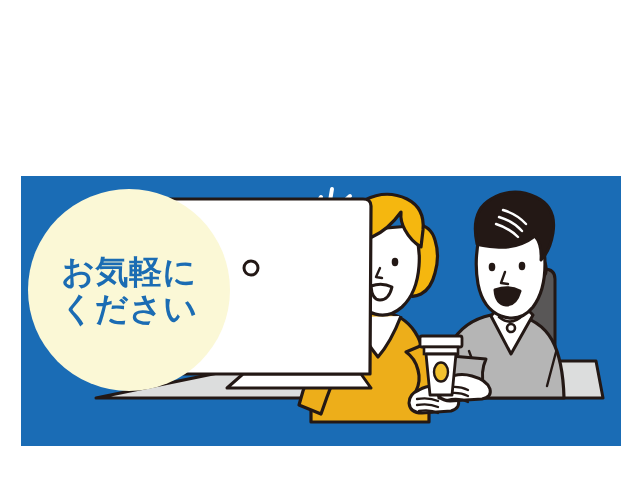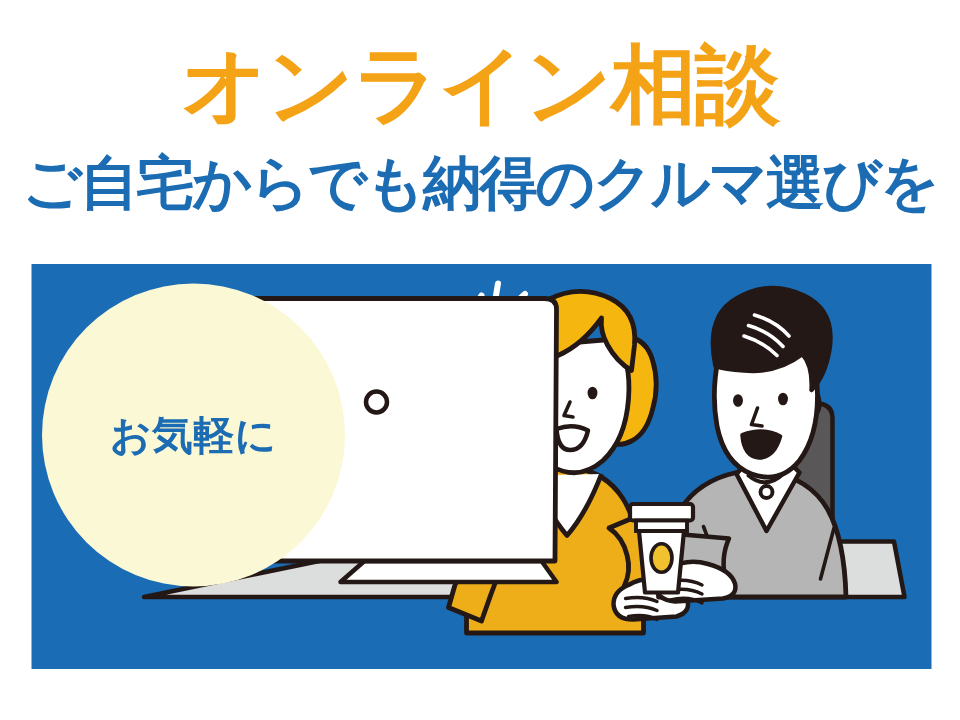--- a/index.html
+++ b/index.html
@@ -78,36 +78,32 @@
     height: 202px;
     border-radius: 50%;
     background: #fbf8d6;
     display: flex;
     flex-direction: column;
     align-items: center;
     justify-content: center;
   }
   .badge-line {
     color: #1b6cb3;
-    font-size: 27px;
+    font-size: 33px;
     line-height: 37px;
     font-weight: bold;
     letter-spacing: 0.5px;
     white-space: nowrap;
   }
 </style>
 </head>
 <body>
 
 <div id="banner">
 
-  <div class="headline-block">
-    <div class="headline-main">オンライン相談</div>
-    <div class="headline-sub">ご自宅からでも納得のクルマ選びを</div>
-  </div>
 
   <div class="art-panel">
 
     <svg class="art-svg" width="600" height="270" viewBox="0 0 600 270" xmlns="http://www.w3.org/2000/svg">
 
       <g>
         <path d="M475 103 q0 -10 11 -10 l37 0 q11 0 11 10 l0 112 -59 0 z" fill="#595757" stroke="#231815" stroke-width="3" stroke-linejoin="round"></path>
       </g>
 
       <g>
@@ -293,16 +289,17 @@
         <rect x="403" y="171" width="34" height="7" fill="#ffffff" stroke="#231815" stroke-width="2.6"></rect>
 
         <path d="M405 178 L435 178 L431 219 L409 219 Z" fill="#ffffff" stroke="#231815" stroke-width="2.8" stroke-linejoin="round"></path>
         <ellipse cx="420" cy="196" rx="7" ry="9.5" fill="#f2c12e" stroke="#231815" stroke-width="2.4"></ellipse>
       </g>
 
     </svg>
 
     <div class="badge-circle">
       <div class="badge-line">お気軽に</div>
+      <div class="badge-line">ください</div>
     </div>
 
   </div>
 </div>
 
 </body></html>

